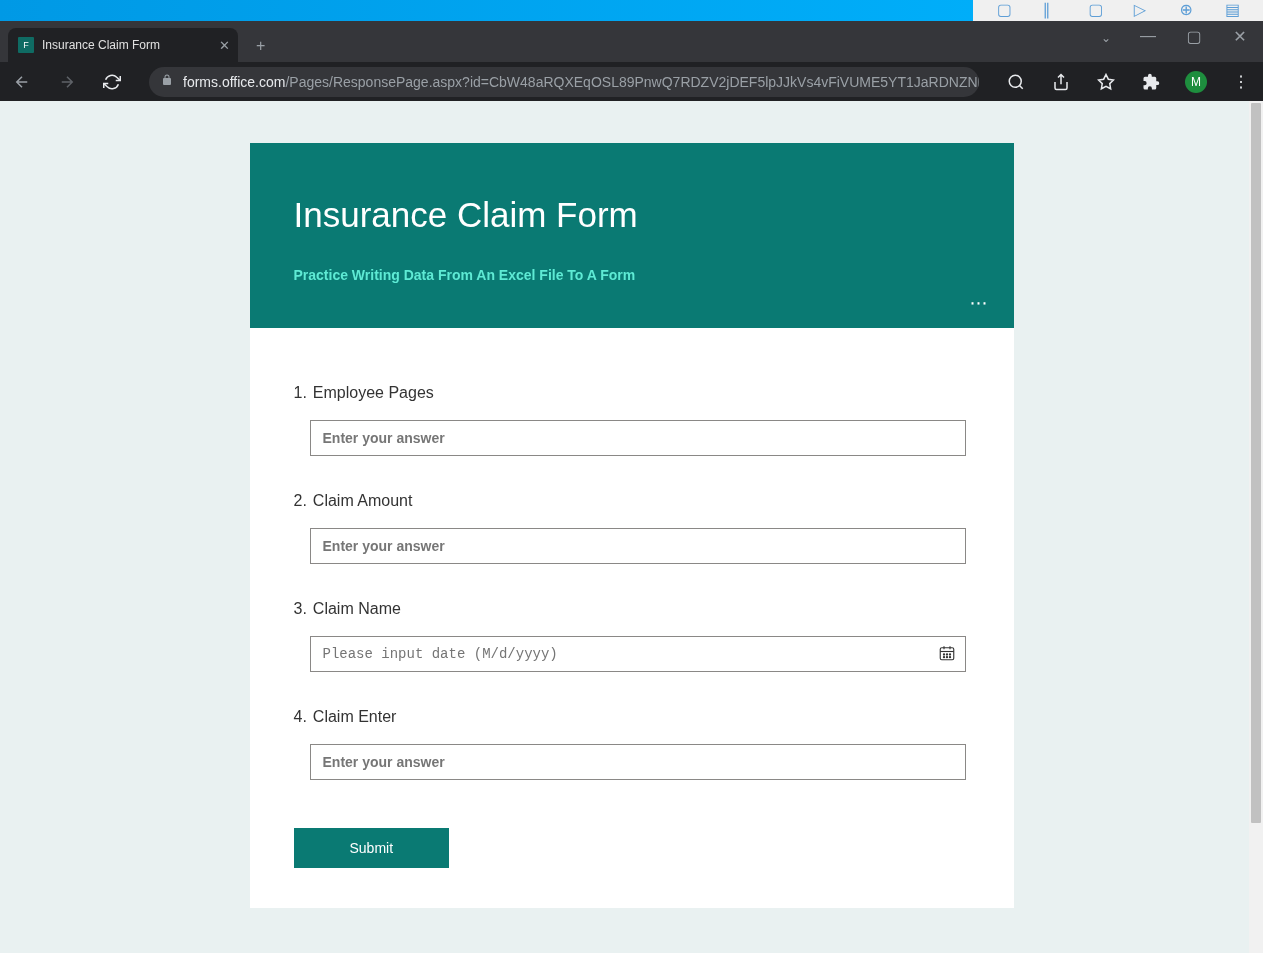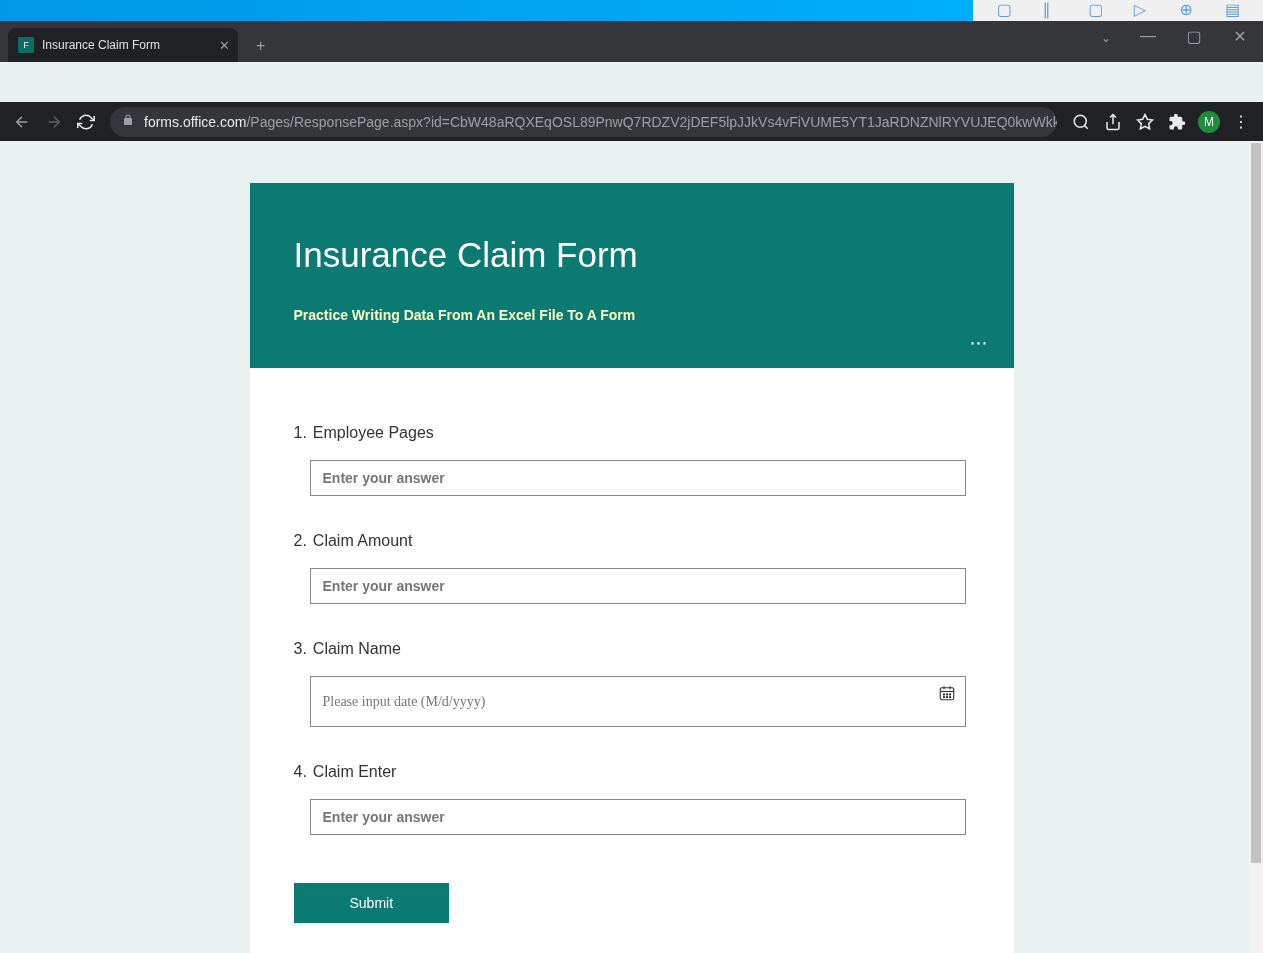--- a/index.html
+++ b/index.html
@@ -106,22 +106,21 @@
       color: #9aa0a6;
       font-size: 12px;
     }
 
     .toolbar {
       background: #202124;
       height: 39px;
       display: flex;
       align-items: center;
       padding: 0 8px;
-      gap: 4px;
-      margin-top: 40px;
+      gap: 17px;
     }
     .nav-btn {
       width: 28px;
       height: 28px;
       display: flex;
       align-items: center;
       justify-content: center;
       color: #9aa0a6;
       border-radius: 50%;
       cursor: pointer;
@@ -206,21 +205,21 @@
     .form-header { background: #0b7d77; }
     .form-header { background: #087871; }
     .form-header { background: #0a7a73; }
     .form-title-txt {
       color: white;
       font-size: 35px;
       font-weight: 400;
       margin-bottom: 32px;
     }
     .form-desc-txt {
-      color: #fef9c3;
+      color: #5eead4;
       font-size: 14px;
       font-weight: 600;
     }
     .form-header { background: #0c7c75; }
     .form-header { background: #0a7a73; }
     .form-header { background-color: #0a7a73; }
     .header-menu {
       position: absolute;
       right: 24px;
       bottom: 14px;
@@ -260,25 +259,25 @@
       font-weight: bold;
     }
     .text-input::placeholder { color: #767676; }
     .date-wrap {
       position: relative;
       width: 656px;
       margin-left: 16px;
     }
     .date-input {
       width: 100%;
-      height: 51px;
+      height: 36px;
       border: 1px solid #8a8886;
       padding: 0 12px;
       font-size: 14px;
-      font-family: Liberation Serif, serif;
+      font-family: Liberation Mono, monospace;
     }
     .cal-icon {
       position: absolute;
       right: 10px;
       top: 8px;
       width: 18px;
       height: 18px;
       color: #333;
     }
     .submit-btn {

